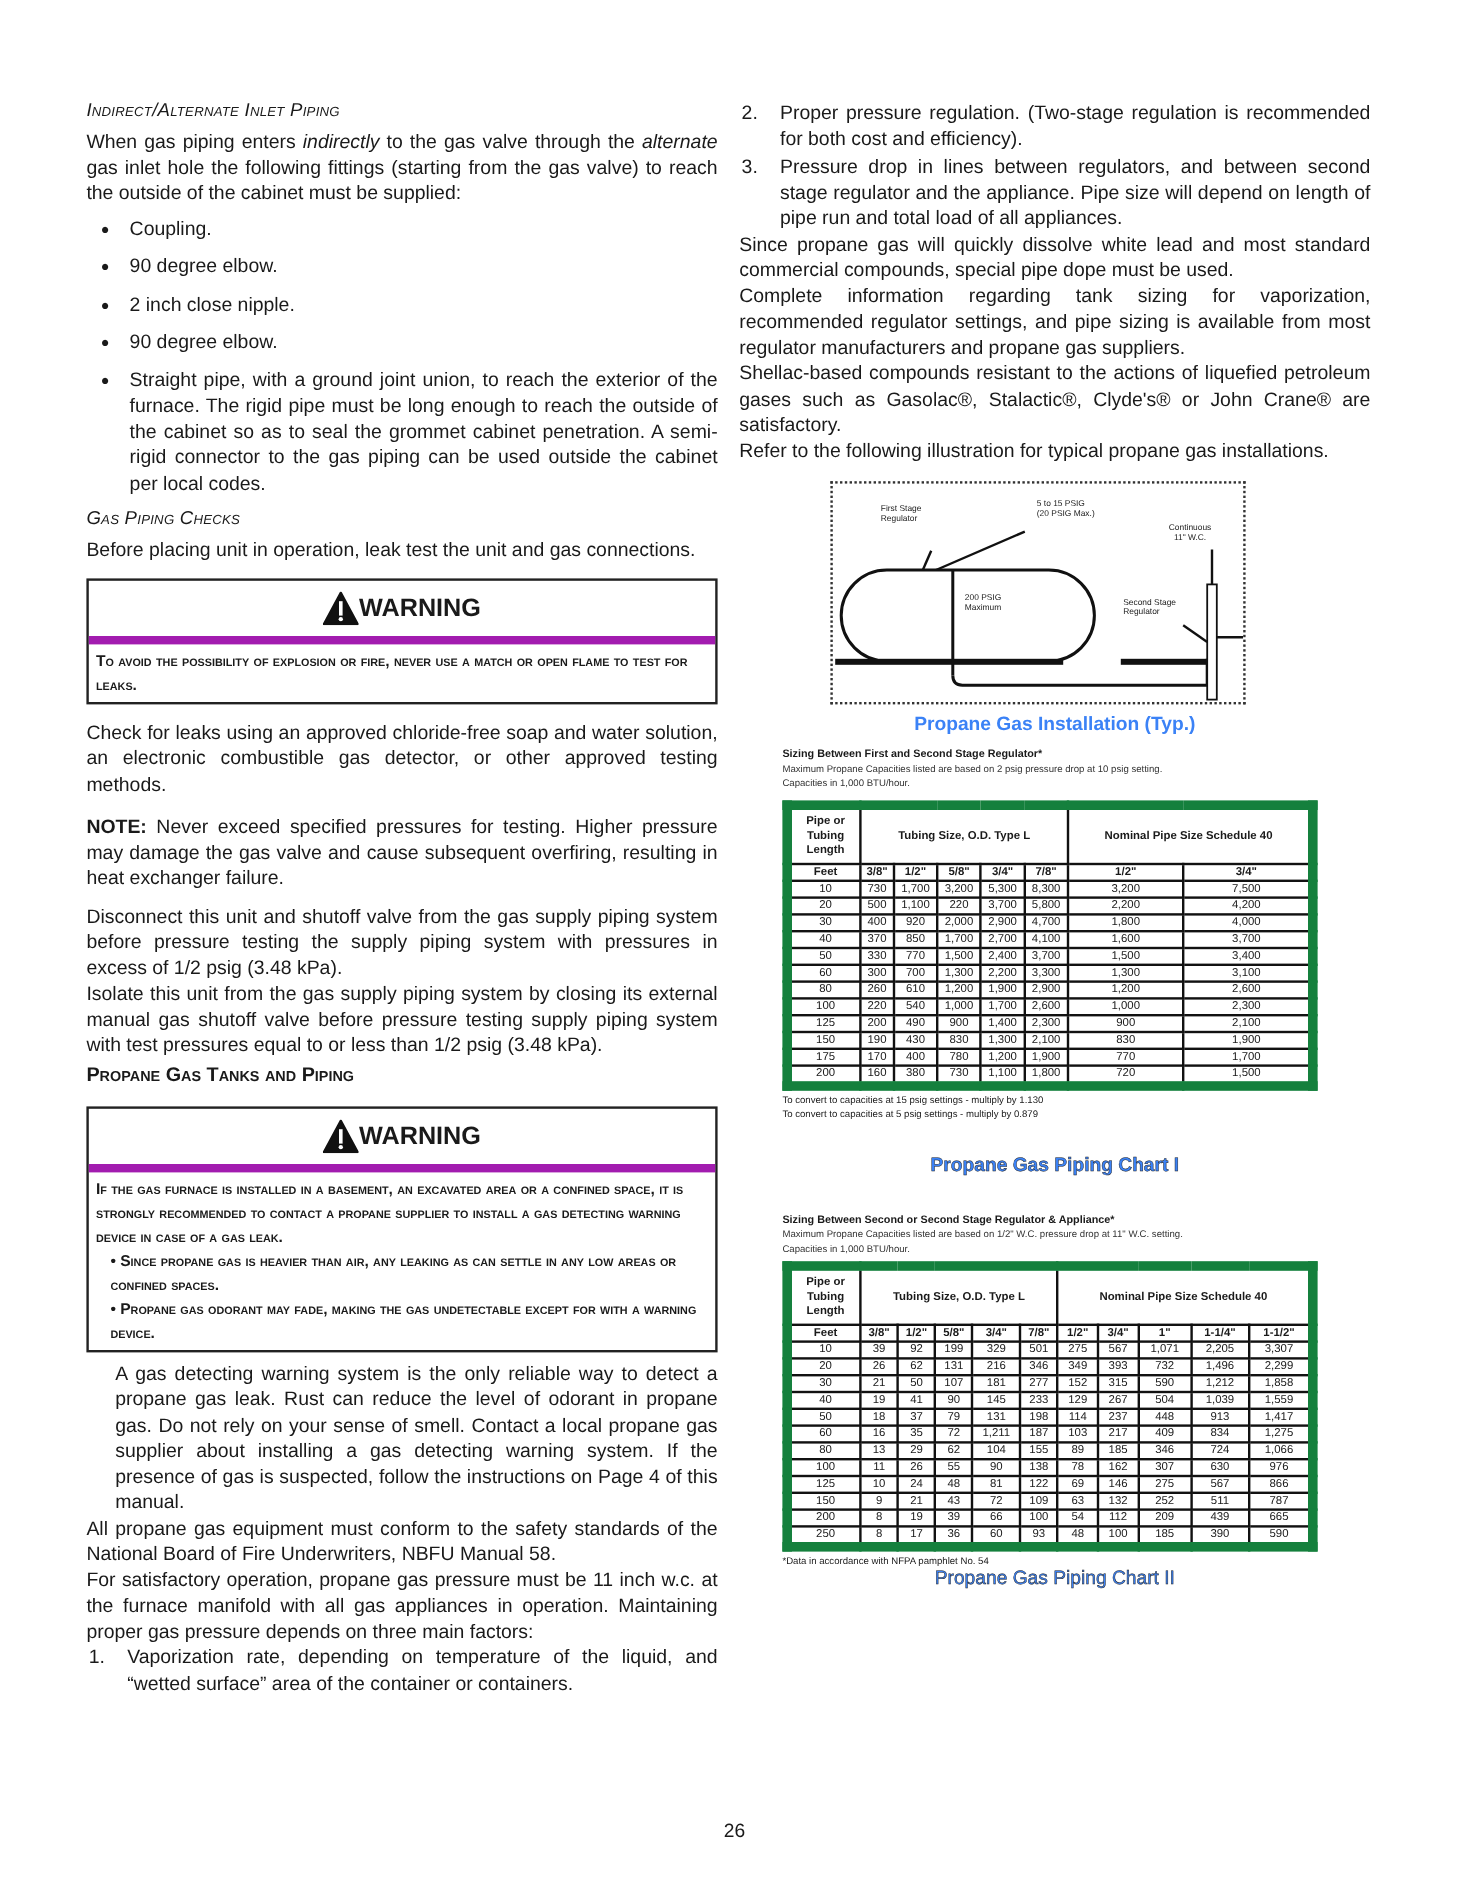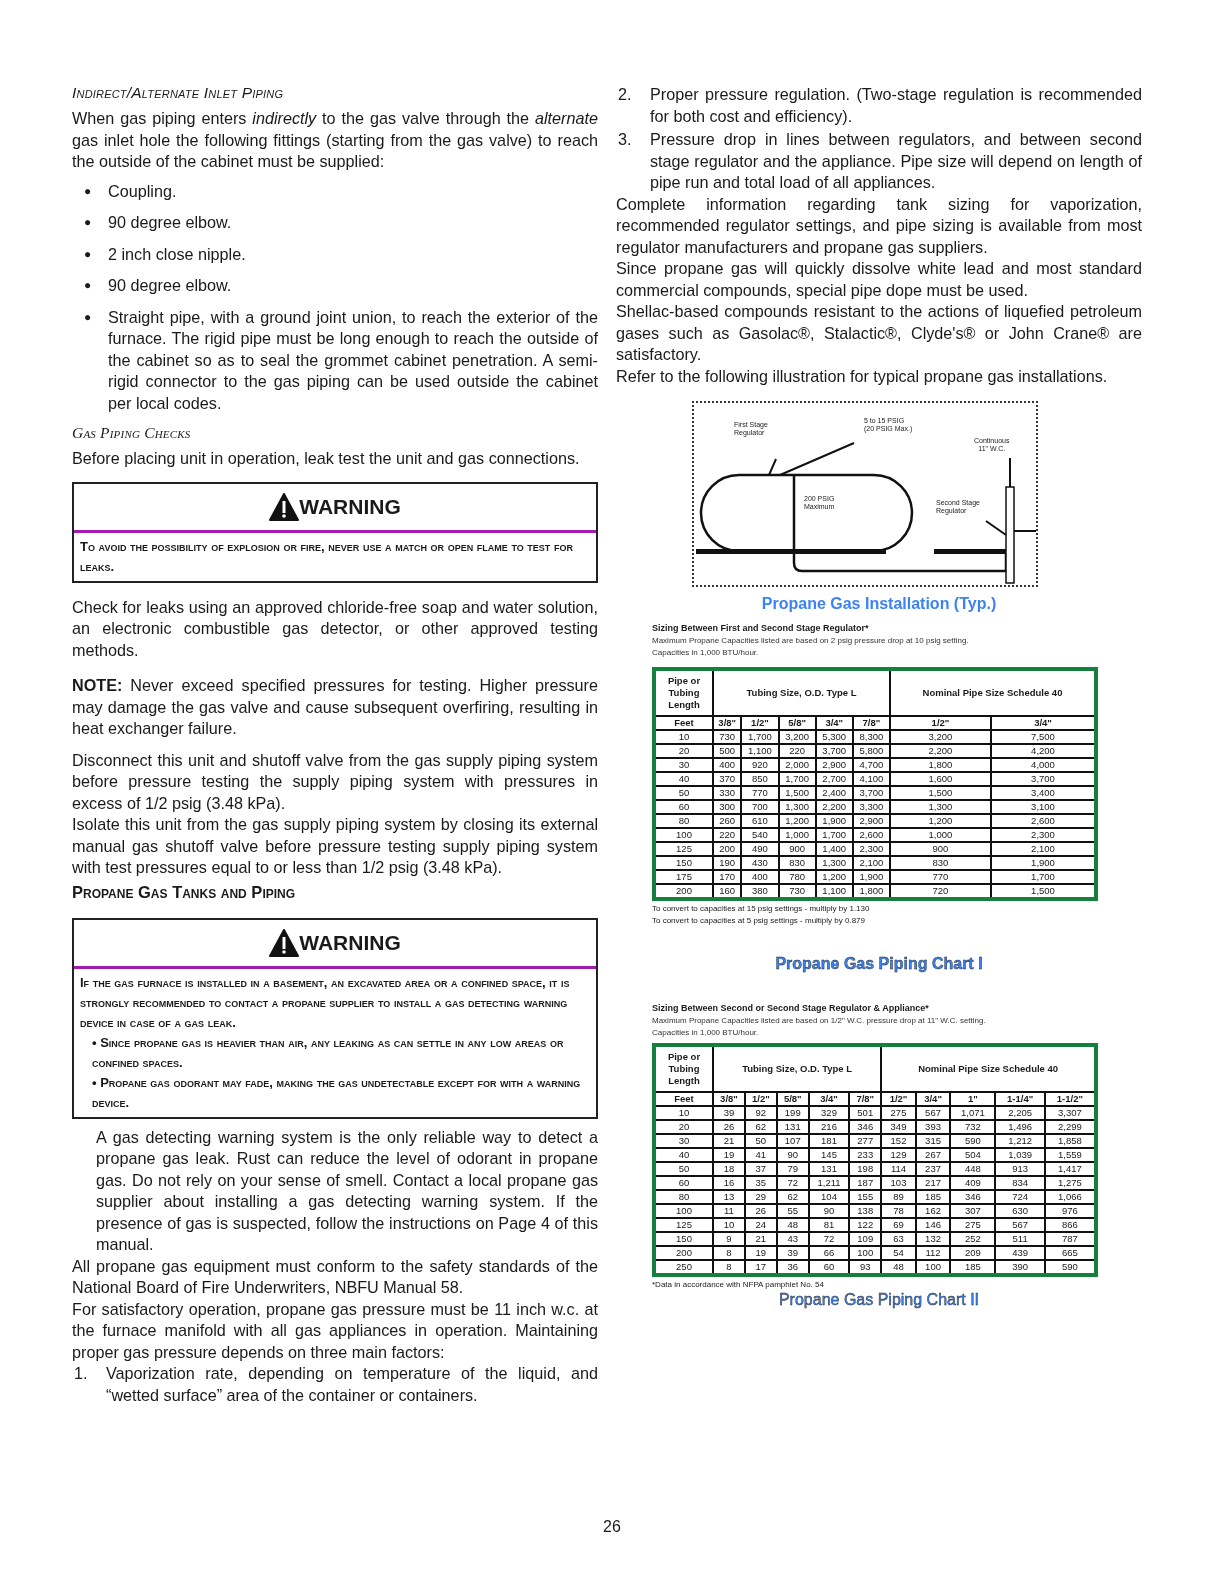--- a/index.html
+++ b/index.html
@@ -7,52 +7,52 @@
   .col{position:absolute;top:84px;}
   #left{left:72px;width:526px;}
   #right{left:616px;width:526px;}
   .p{font-size:16.2px;line-height:21.5px;text-align:justify;margin:0;}
   .h{font-size:15.5px;font-style:italic;font-weight:normal;margin:0 0 6px 0;font-variant:small-caps;letter-spacing:0.2px;}
   .h2{font-size:16.5px;font-variant:small-caps;margin:0;}
   ul.b{list-style:none;padding:0;margin:4px 0 0 0;}
   ul.b li{position:relative;padding-left:36px;font-size:16.2px;line-height:21.5px;margin-bottom:10px;text-align:justify;}
   ul.b li .dot{position:absolute;left:12px;top:0;font-size:12px;}
   .warn{border:2px solid #222;margin:0 0 0 0;}
-  .warn-head{height:46px;border-bottom:3px solid #a21caf;display:flex;align-items:center;justify-content:center;gap:0;}
+  .warn-head{height:46px;border-bottom:7px solid #a21caf;display:flex;align-items:center;justify-content:center;gap:0;}
   .warn-head span.t{font-size:21px;font-weight:bold;}
   .warn-body{padding:4px 6px 4px 6px;font-size:13px;font-weight:bold;font-variant:small-caps;line-height:20px;}
   .warn-body .sub{padding-left:12px;}
   ol.n{list-style:none;padding:0;margin:0;}
   ol.n li{position:relative;padding-left:34px;font-size:16.2px;line-height:21.5px;text-align:justify;}
   ol.n li .num{position:absolute;left:2px;top:0;}
   .fig{width:342px;height:182px;border:2px dotted #333;margin:14px 0 0 76px;position:relative;}
   .cap{font-size:16px;font-weight:bold;text-align:center;color:#3b82f6;}
   .tbl-title{font-size:9px;font-weight:bold;margin:0;}
   .tbl-sub{font-size:8px;color:#333;margin:2px 0 0 0;line-height:12px;}
   table.g{border-collapse:collapse;font-size:9.5px;text-align:center;}
   table.g td,table.g th{border:2px solid #111;padding:0;height:12px;line-height:12px;font-weight:normal;}
   table.g th{font-weight:bold;}
-  table.g{border:4px solid #15803d;}
+  table.g{border:8px solid #15803d;}
   .note{font-size:8px;margin:2px 0 0 0;line-height:12px;}
   .pageno{position:absolute;left:0;width:1224px;top:1518px;text-align:center;font-size:16px;}
 </style>
 </head>
 <body>
 
 <div id="left" class="col">
   <h3 class="h">Indirect/Alternate Inlet Piping</h3>
   <p class="p"><span>When gas piping enters </span><em>indirectly</em><span> to the gas valve through the </span><em>alternate</em><span> gas inlet hole the following fittings (starting from the gas valve) to reach the outside of the cabinet must be supplied:</span></p>
   <ul class="b" style="margin-top:8px;">
     <li><span class="dot">●</span><span>Coupling.</span></li>
     <li><span class="dot">●</span><span>90 degree elbow.</span></li>
     <li><span class="dot">●</span><span>2 inch close nipple.</span></li>
     <li><span class="dot">●</span><span>90 degree elbow.</span></li>
     <li><span class="dot">●</span><span>Straight pipe, with a ground joint union, to reach the exterior of the furnace. The rigid pipe must be long enough to reach the outside of the cabinet so as to seal the grommet cabinet penetration. A semi-rigid connector to the gas piping can be used outside the cabinet per local codes.</span></li>
   </ul>
-  <h3 class="h" style="margin-top:0;font-family:Liberation Serif, serif;">Gas Piping Checks</h3>
+  <h3 class="h" style="margin-top:0;">Gas Piping Checks</h3>
   <p class="p">Before placing unit in operation, leak test the unit and gas connections.</p>
 
   <div class="warn" style="margin-top:12px;">
     <div class="warn-head">
       <svg width="30" height="28" viewBox="0 0 30 28">
           <path d="M15 1 L29 27 L1 27 Z" fill="#111" stroke="#111" stroke-linejoin="round" stroke-width="2"></path>
           <rect x="13.5" y="8" width="3" height="12" fill="#fff"></rect>
           <circle cx="15" cy="23" r="1.8" fill="#fff"></circle>
         </svg>
       <span class="t">WARNING</span>
@@ -88,22 +88,22 @@
   <ol class="n">
     <li><span class="num">1.</span><span>Vaporization rate, depending on temperature of the liquid, and “wetted surface” area of the container or containers.</span></li>
   </ol>
 </div>
 
 <div id="right" class="col">
   <ol class="n">
     <li><span class="num">2.</span><span>Proper pressure regulation. (Two-stage regulation is recommended for both cost and efficiency).</span></li>
     <li style="margin-top:2px;"><span class="num">3.</span><span>Pressure drop in lines between regulators, and between second stage regulator and the appliance. Pipe size will depend on length of pipe run and total load of all appliances.</span></li>
   </ol>
+  <p class="p">Since propane gas will quickly dissolve white lead and most standard commercial compounds, special pipe dope must be used.</p>
   <p class="p">Complete information regarding tank sizing for vaporization, recommended regulator settings, and pipe sizing is available from most regulator manufacturers and propane gas suppliers.</p>
-  <p class="p">Since propane gas will quickly dissolve white lead and most standard commercial compounds, special pipe dope must be used.</p>
   <p class="p">Shellac-based compounds resistant to the actions of liquefied petroleum gases such as Gasolac®, Stalactic®, Clyde's® or John Crane® are satisfactory.</p>
   <p class="p">Refer to the following illustration for typical propane gas installations.</p>
 
   <div class="fig">
     <svg width="342" height="182" viewBox="0 0 342 182" style="position:absolute;left:0;top:0;">
       <path d="M45 72 L180 72 A38 38 0 0 1 180 148 L45 148 A38 38 0 0 1 45 72 Z" fill="none" stroke="#111" stroke-width="2.5"></path>
       <line x1="100" y1="72" x2="100" y2="160" stroke="#111" stroke-width="2.5"></line>
       <path d="M100 160 Q100 168 108 168 L312 168 L312 146" fill="none" stroke="#111" stroke-width="2.5"></path>
       <rect x="2" y="146" width="190" height="5" fill="#111"></rect>
       <rect x="240" y="146" width="78" height="5" fill="#111"></rect>

